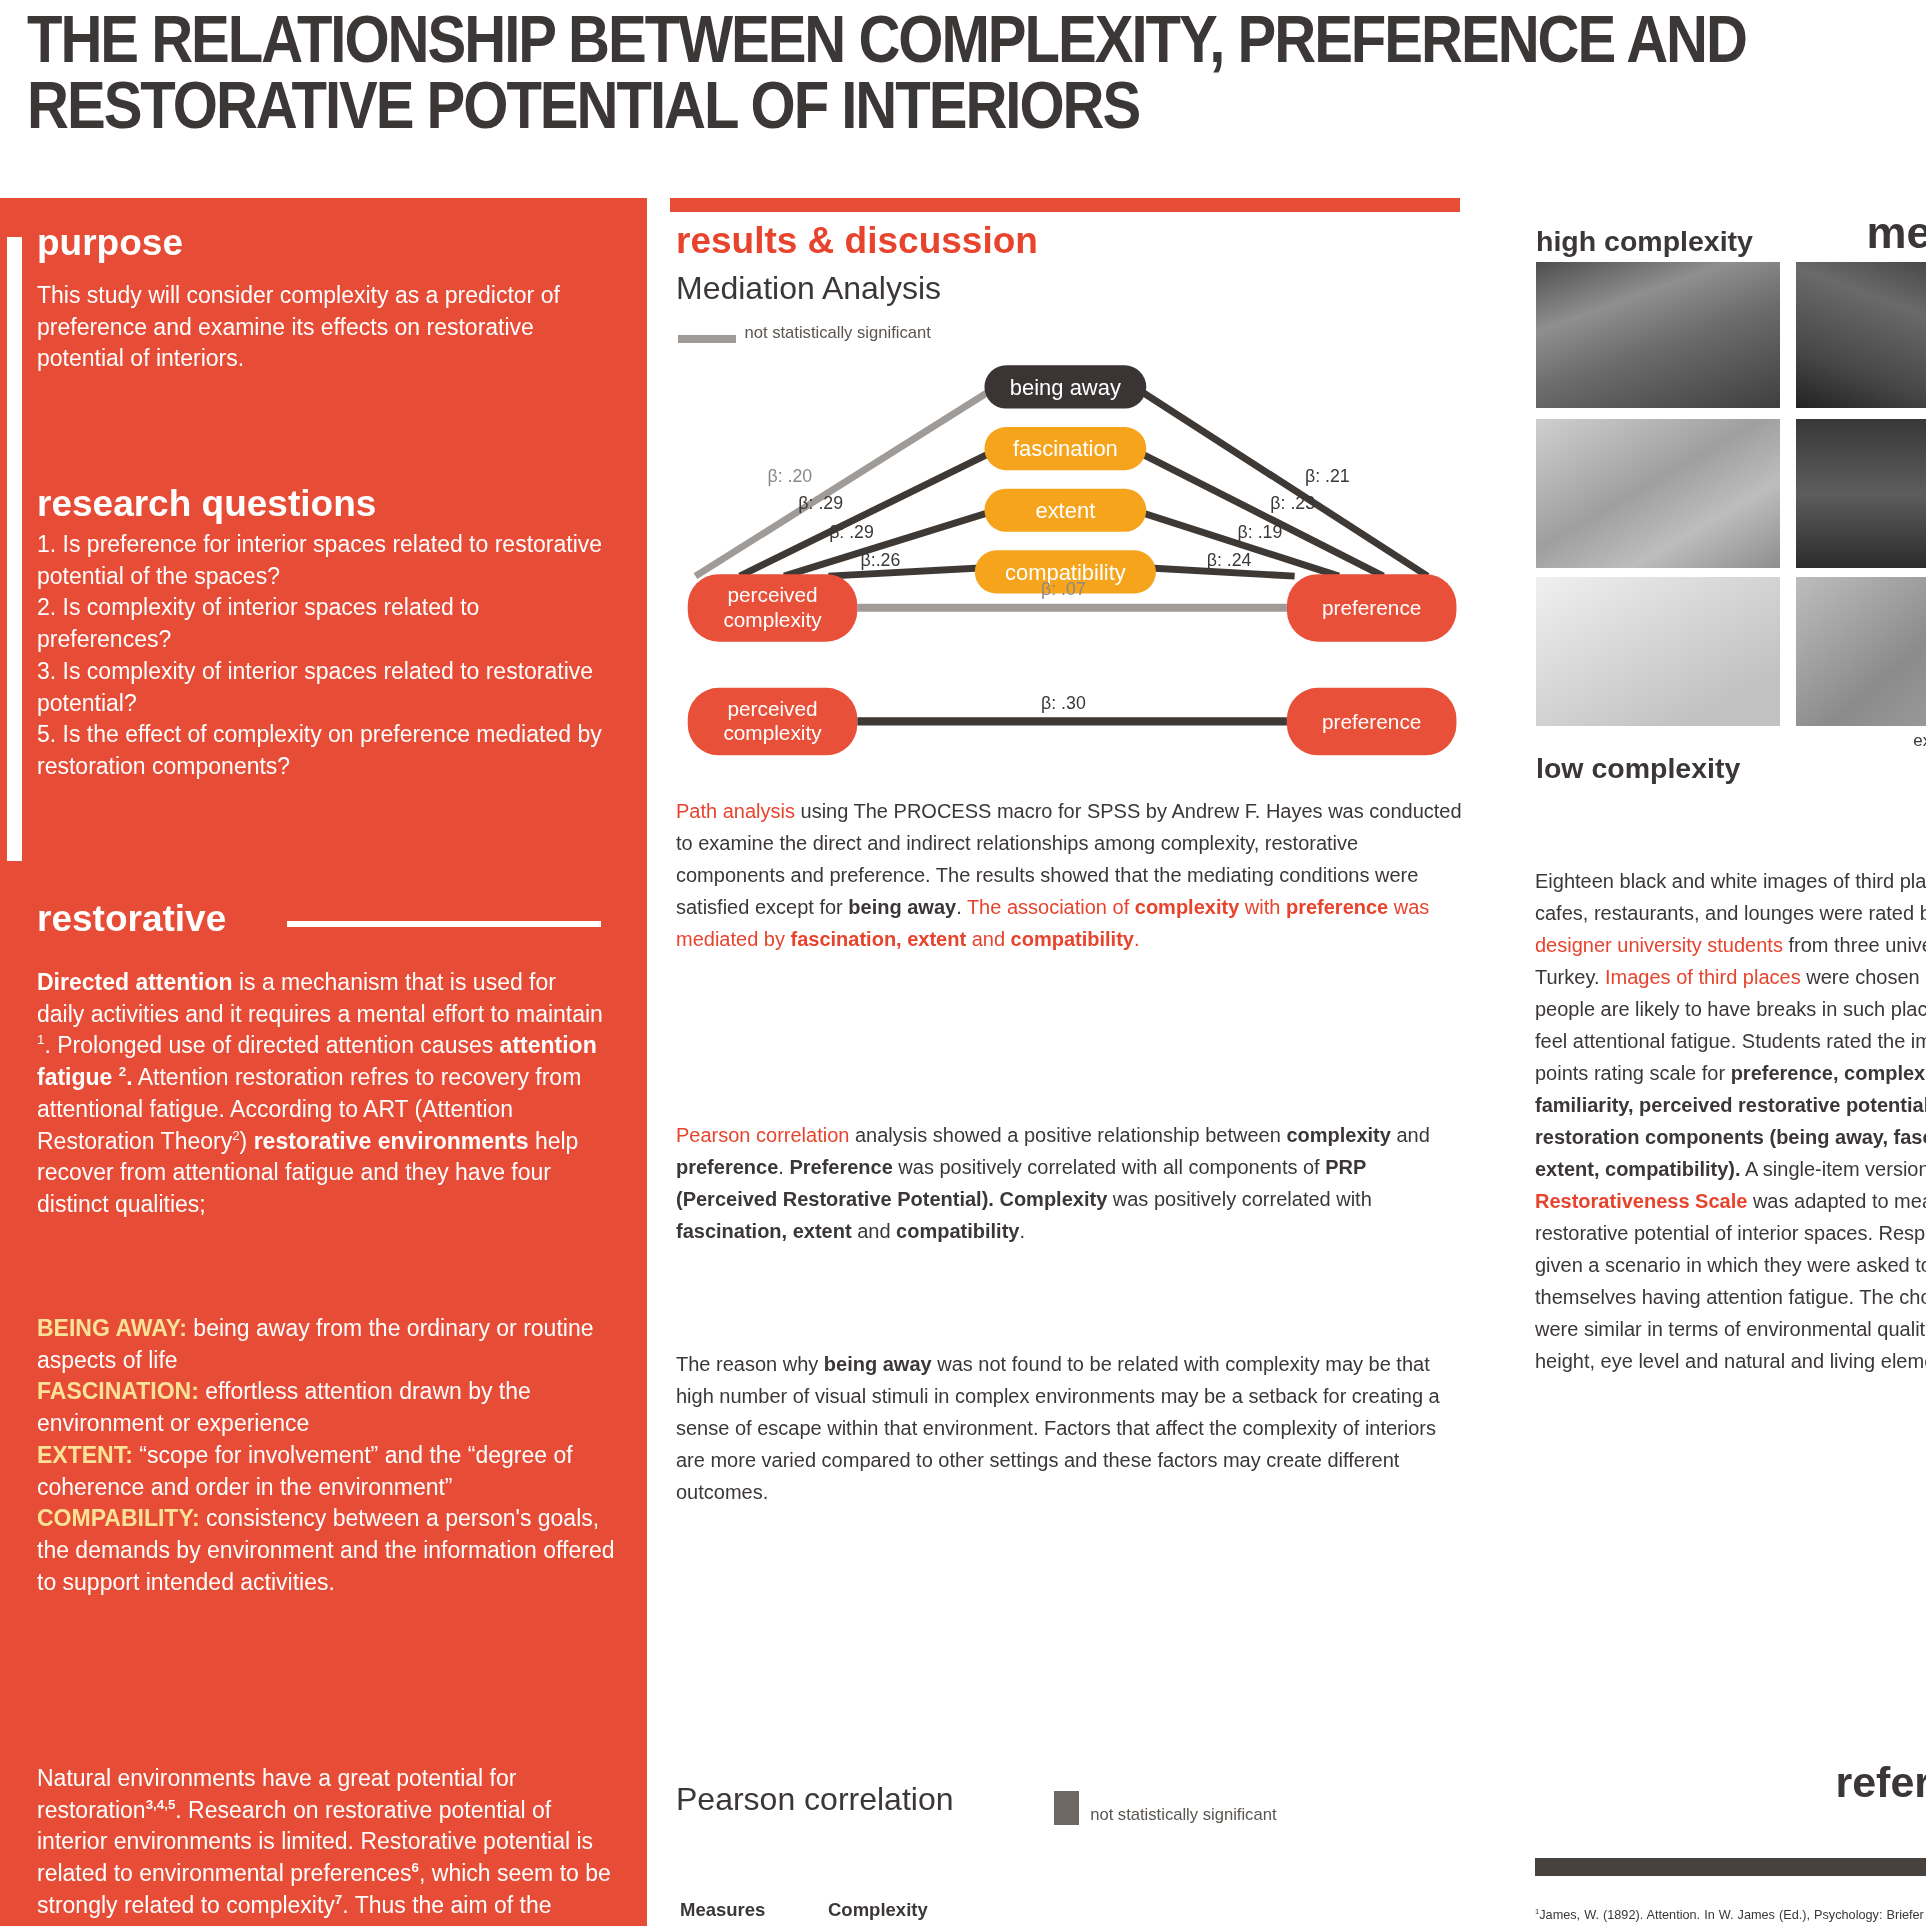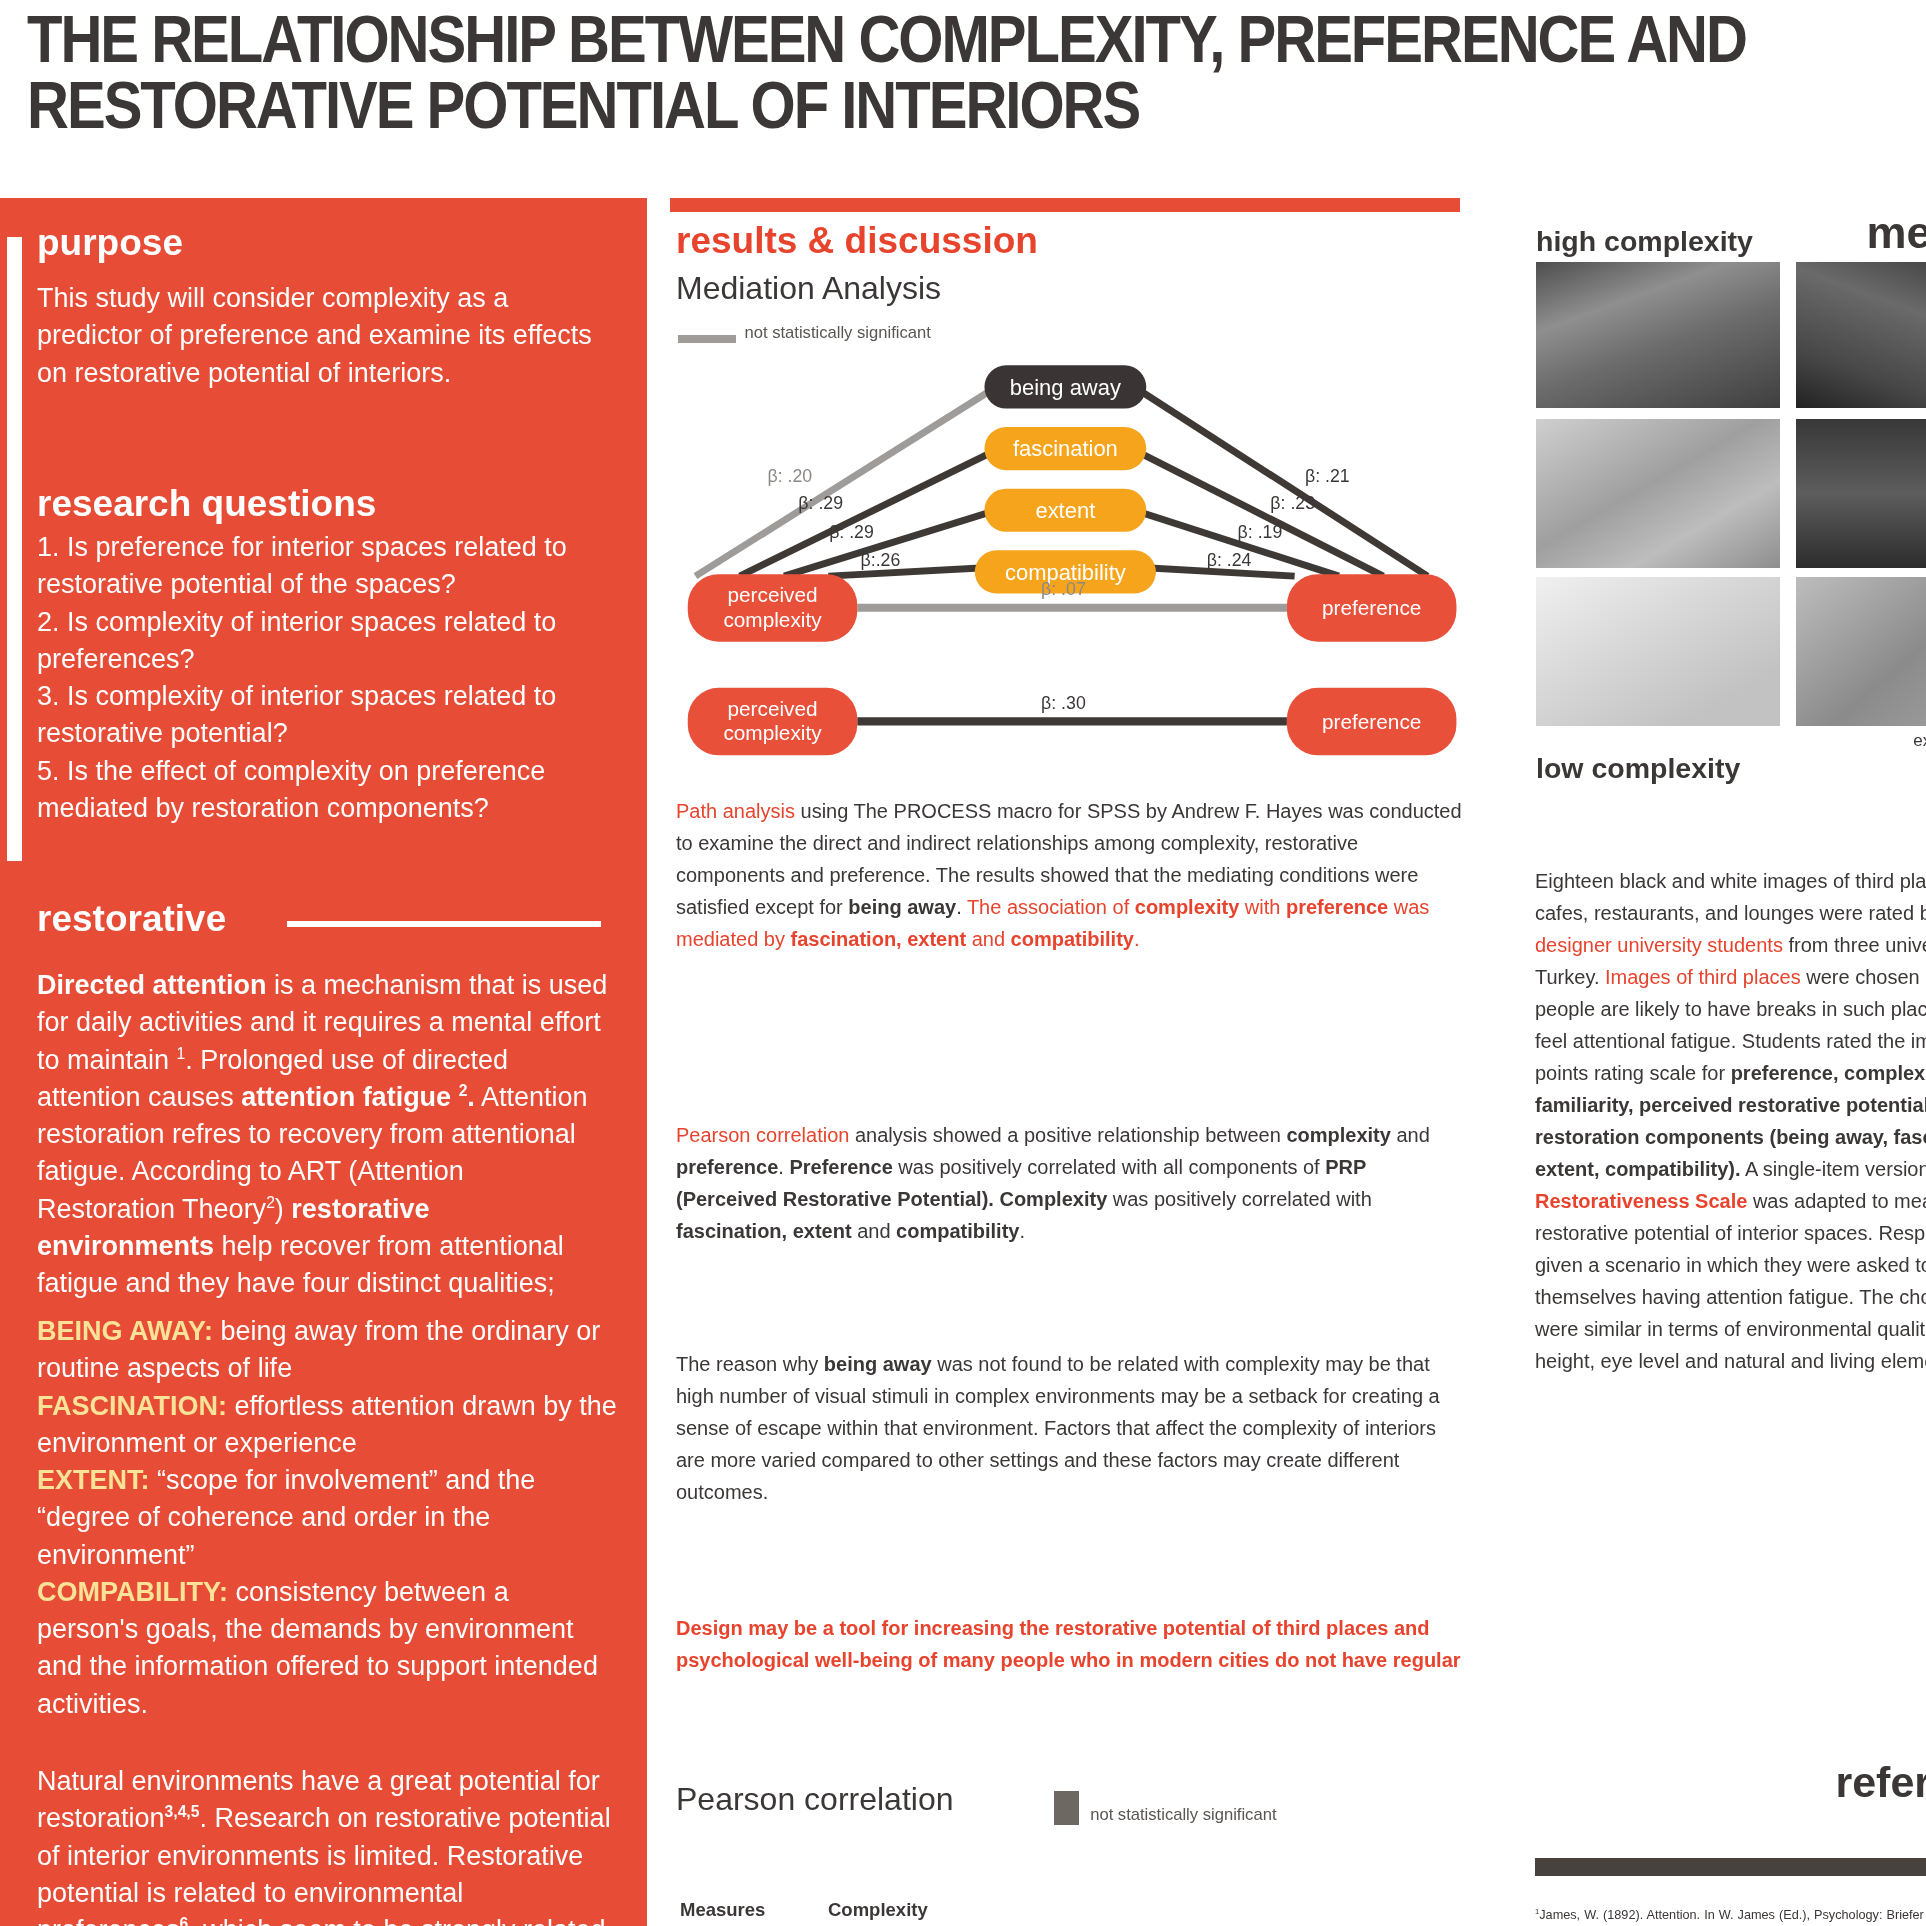--- a/index.html
+++ b/index.html
@@ -7,21 +7,21 @@
   .abs{position:absolute}
   
   .t1{font-size:66px;font-weight:bold;letter-spacing:-2.3px;color:#3B3736;transform:scaleX(.88);transform-origin:left top;white-space:nowrap;line-height:1}
   .authors{font-size:32px;color:#F2A21F;white-space:nowrap}
   .ab{font-weight:bold}
   .am{font-weight:normal}
   
   .panel{left:0;top:198px;width:647px;height:2113px;background:#E64C36}
   .whitebar{left:7px;top:39px;width:14.6px;height:624px;background:#fff}
   .lp-h{font-size:37px;font-weight:bold;color:#fff;line-height:1}
-  .lp-body{font-size:27px;line-height:1.38;color:#fff}
+  .lp-body{font-size:23px;line-height:1.38;color:#fff}
   .sup{vertical-align:super;font-size:.58em}
   .dk{color:#ffffff;font-weight:bold}
   .yl{color:#FAE396;font-weight:bold}
   .bb{font-weight:bold}
   .bgrule{position:absolute;background:#fff}
   
   .redbar{left:670px;top:198px;width:790px;height:14px;background:#E64C36}
   .mid-h{font-size:37px;font-weight:bold;color:#E8432C;line-height:1}
   .sub-h{font-size:32px;font-weight:normal;color:#3B3736;line-height:1}
   .legend{display:flex;align-items:flex-end;font-size:16.6px;color:#5A5551}
@@ -143,21 +143,20 @@
     <text x="305" y="967" class="node-txt">perceived</text>
     <text x="305" y="1031" class="node-txt">complexity</text>
     <rect x="1640" y="895" width="440" height="175" rx="80" class="node-red"></rect>
     <text x="1860" y="1001" class="node-txt">preference</text>
     <text x="1060" y="950" class="beta">β: .30</text>
   </svg>
 
   <div class="abs mp" style="left:676px;top:795px;width:788px"><span class="rd">Path analysis</span><span> using The PROCESS macro for SPSS by Andrew F. Hayes was conducted to examine the direct and indirect relationships among complexity, restorative components and preference. The results showed that the mediating conditions were satisfied except for </span><span class="bb">being away</span><span>. </span><span class="rd">The association of </span><span class="rdb">complexity</span><span class="rd"> with </span><span class="rdb">preference</span><span class="rd"> was mediated by </span><span class="rdb">fascination, extent</span><span class="rd"> and </span><span class="rdb">compatibility</span><span class="rd">.</span></div>
   <div class="abs mp" style="left:676px;top:1119px;width:788px"><span class="rd">Pearson correlation</span><span> analysis showed a positive relationship between </span><span class="bb">complexity</span><span> and </span><span class="bb">preference</span><span>. </span><span class="bb">Preference</span><span> was positively correlated with all components of </span><span class="bb">PRP (Perceived Restorative Potential). Complexity</span><span> was positively correlated with </span><span class="bb">fascination, extent</span><span> and </span><span class="bb">compatibility</span><span>.</span></div>
   <div class="abs mp" style="left:676px;top:1348px;width:788px"><span>The reason why </span><span class="bb">being away</span><span> was not found to be related with complexity may be that high number of visual stimuli in complex environments may be a setback for creating a sense of escape within that environment. Factors that affect the complexity of interiors are more varied compared to other settings and these factors may create different outcomes.</span></div>
-  <div class="abs mp" style="left:676px;top:1612px;width:788px"><span class="rdb">Design may be a tool for increasing the restorative potential of third places and psychological well-being of many people who in modern cities do not have regular</span></div>
 
   <div class="abs sub-h" style="left:676px;top:1783px">Pearson correlation</div>
   <div class="abs legend" style="left:1054px;top:1791px">
     <span class="sq"></span>
     <span>not statistically significant</span>
   </div>
 
   <div class="abs theadlbl" style="left:680px;top:1899px">Measures</div>
   <div class="abs theadlbl" style="left:828px;top:1899px">Complexity</div>
 

